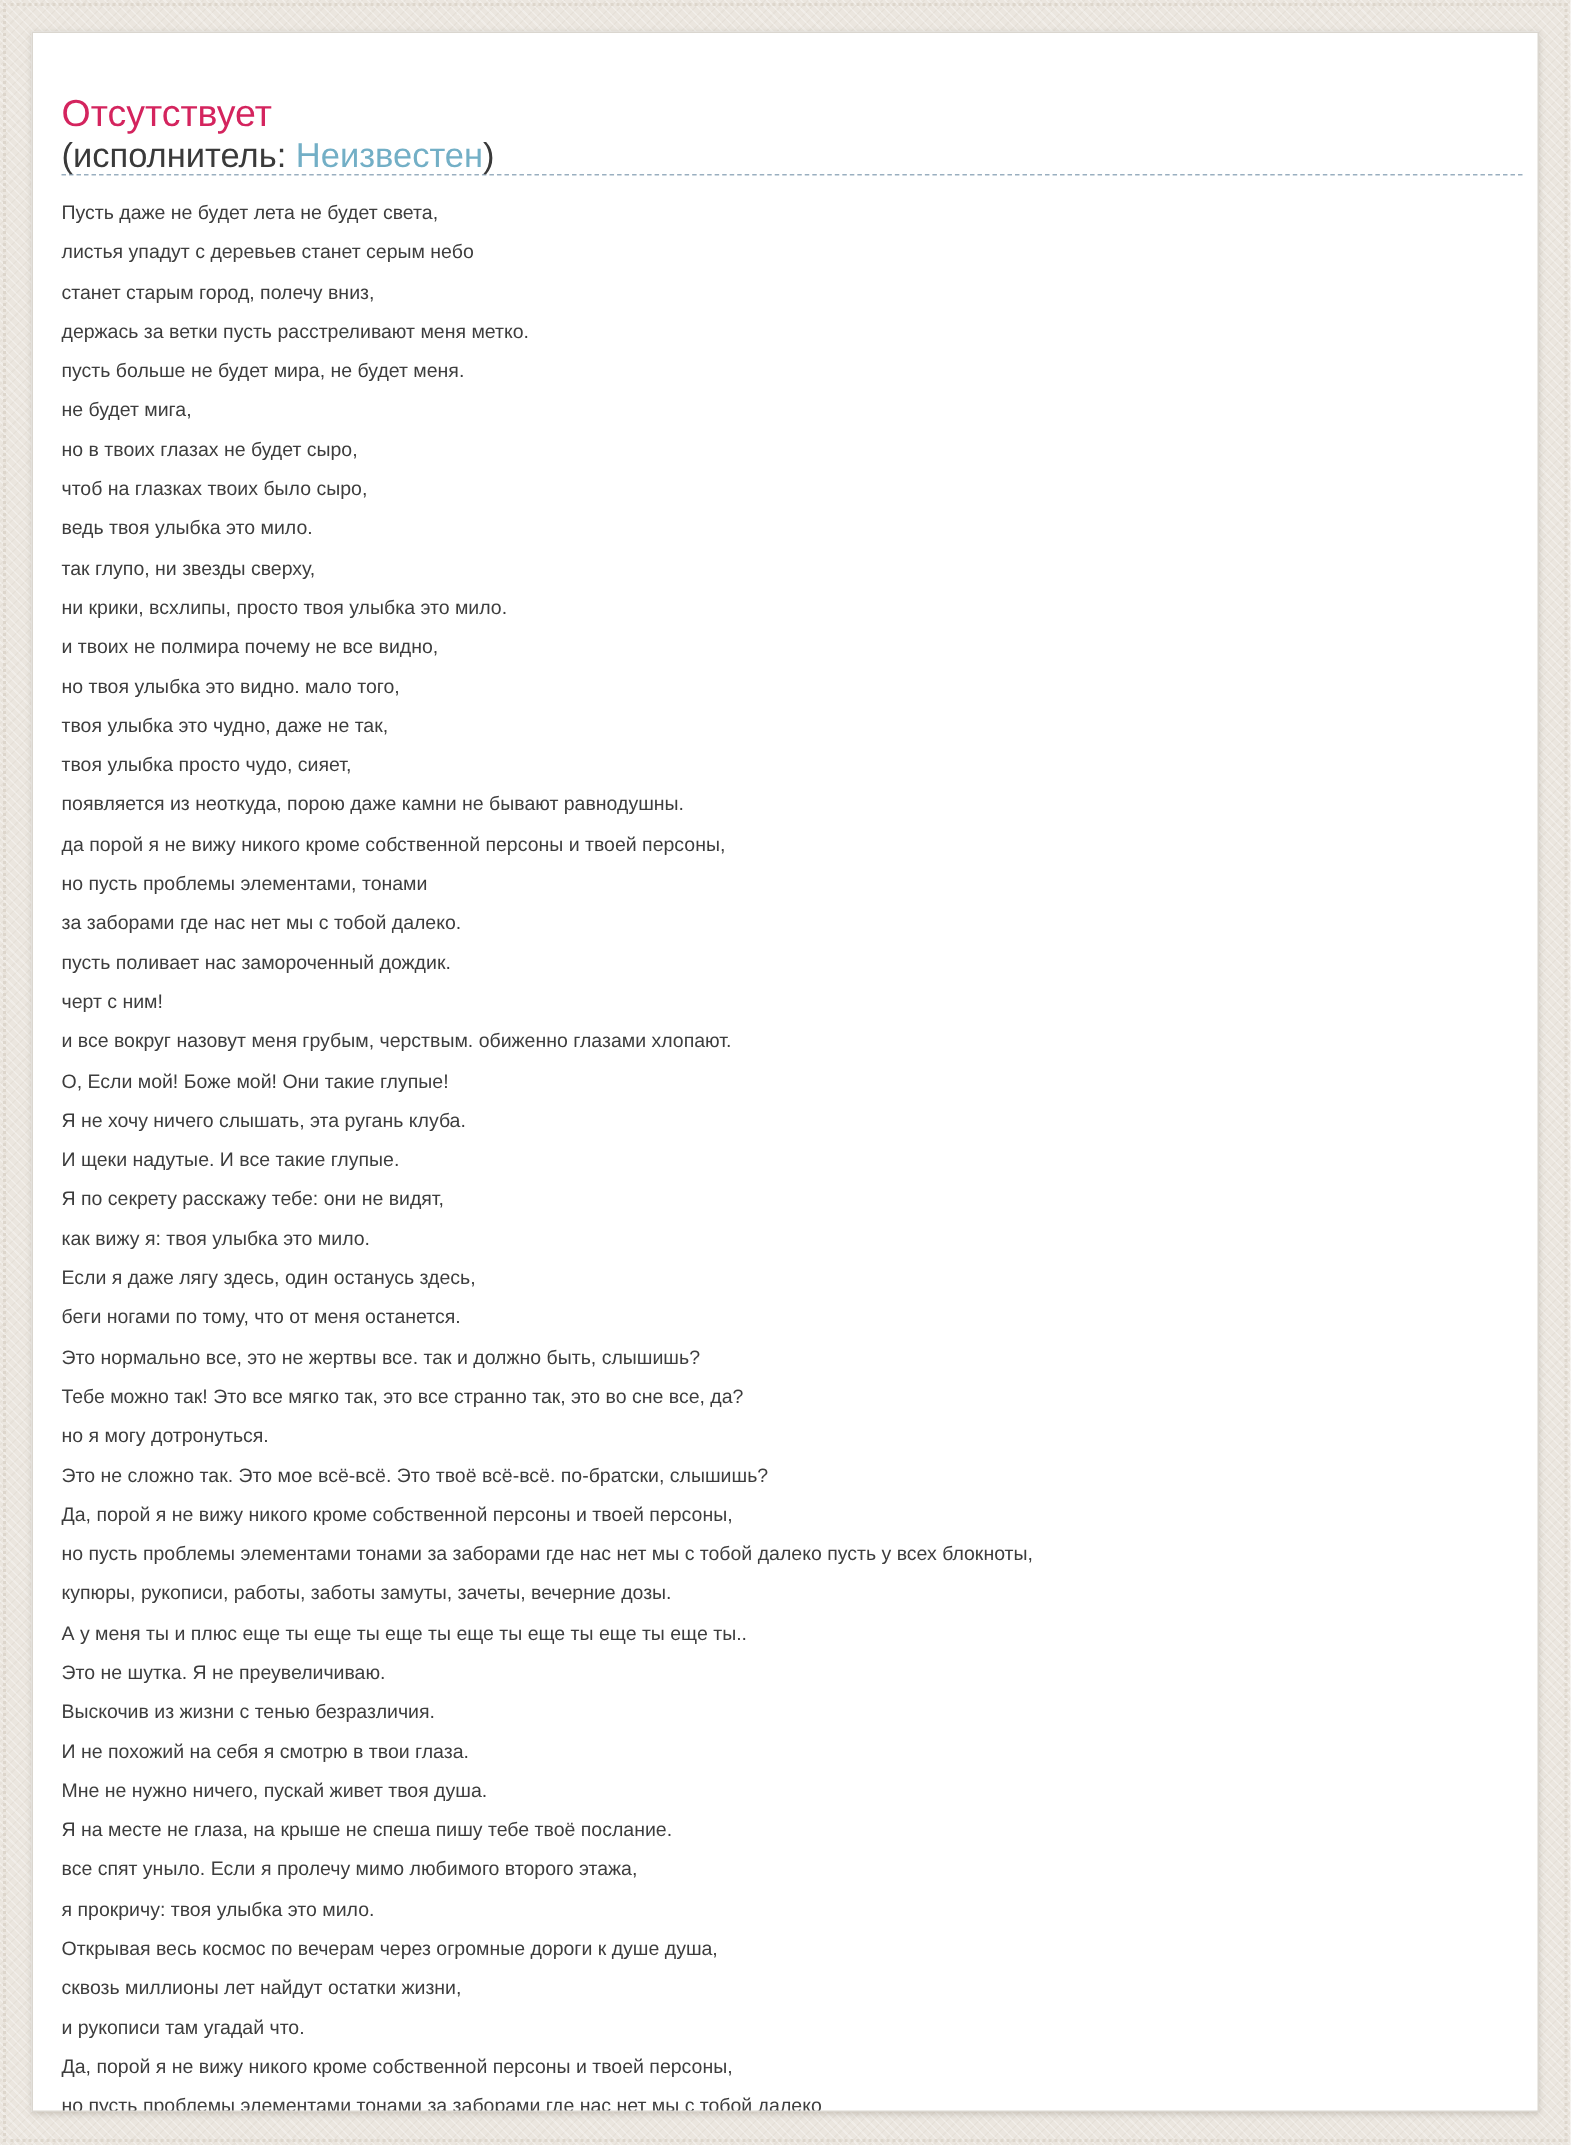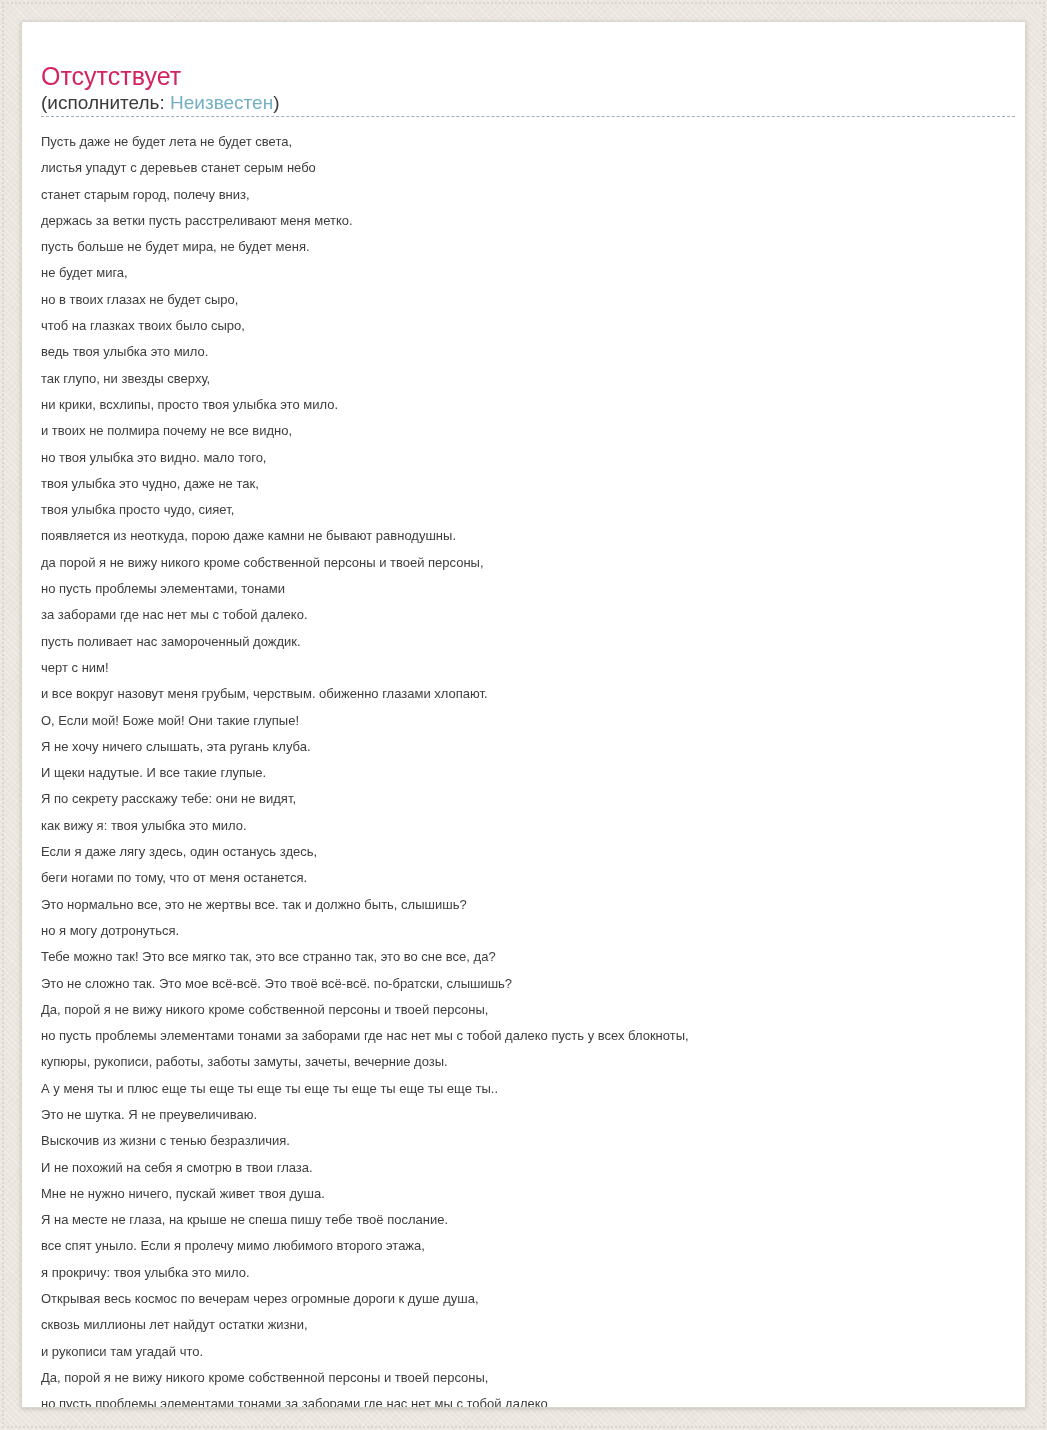--- a/index.html
+++ b/index.html
@@ -48,21 +48,21 @@
 
   .song-title {
     font-size: 25px;
     line-height: 27px;
     font-weight: normal;
     color: #d4245e;
   }
 
   .performer {
     margin-top: 3px;
-    font-size: 19px;
+    font-size: 23px;
     line-height: 20px;
     color: #3a3a3a;
   }
 
   .artist-link {
     color: #73afc6;
     text-decoration: none;
     cursor: pointer;
   }
 
@@ -113,22 +113,22 @@
       <div class="lyric-line">черт с ним!</div>
       <div class="lyric-line">и все вокруг назовут меня грубым, черствым. обиженно глазами хлопают.</div>
       <div class="lyric-line">О, Если мой! Боже мой! Они такие глупые!</div>
       <div class="lyric-line">Я не хочу ничего слышать, эта ругань клуба.</div>
       <div class="lyric-line">И щеки надутые. И все такие глупые.</div>
       <div class="lyric-line">Я по секрету расскажу тебе: они не видят,</div>
       <div class="lyric-line">как вижу я: твоя улыбка это мило.</div>
       <div class="lyric-line">Если я даже лягу здесь, один останусь здесь,</div>
       <div class="lyric-line">беги ногами по тому, что от меня останется.</div>
       <div class="lyric-line">Это нормально все, это не жертвы все. так и должно быть, слышишь?</div>
+      <div class="lyric-line">Тебе можно так! Это все мягко так, это все странно так, это во сне все, да?</div>
       <div class="lyric-line">но я могу дотронуться.</div>
-      <div class="lyric-line">Тебе можно так! Это все мягко так, это все странно так, это во сне все, да?</div>
       <div class="lyric-line">Это не сложно так. Это мое всё-всё. Это твоё всё-всё. по-братски, слышишь?</div>
       <div class="lyric-line">Да, порой я не вижу никого кроме собственной персоны и твоей персоны,</div>
       <div class="lyric-line">но пусть проблемы элементами тонами за заборами где нас нет мы с тобой далеко пусть у всех блокноты,</div>
       <div class="lyric-line">купюры, рукописи, работы, заботы замуты, зачеты, вечерние дозы.</div>
       <div class="lyric-line">А у меня ты и плюс еще ты еще ты еще ты еще ты еще ты еще ты еще ты..</div>
       <div class="lyric-line">Это не шутка. Я не преувеличиваю.</div>
       <div class="lyric-line">Выскочив из жизни с тенью безразличия.</div>
       <div class="lyric-line">И не похожий на себя я смотрю в твои глаза.</div>
       <div class="lyric-line">Мне не нужно ничего, пускай живет твоя душа.</div>
       <div class="lyric-line">Я на месте не глаза, на крыше не спеша пишу тебе твоё послание.</div>

